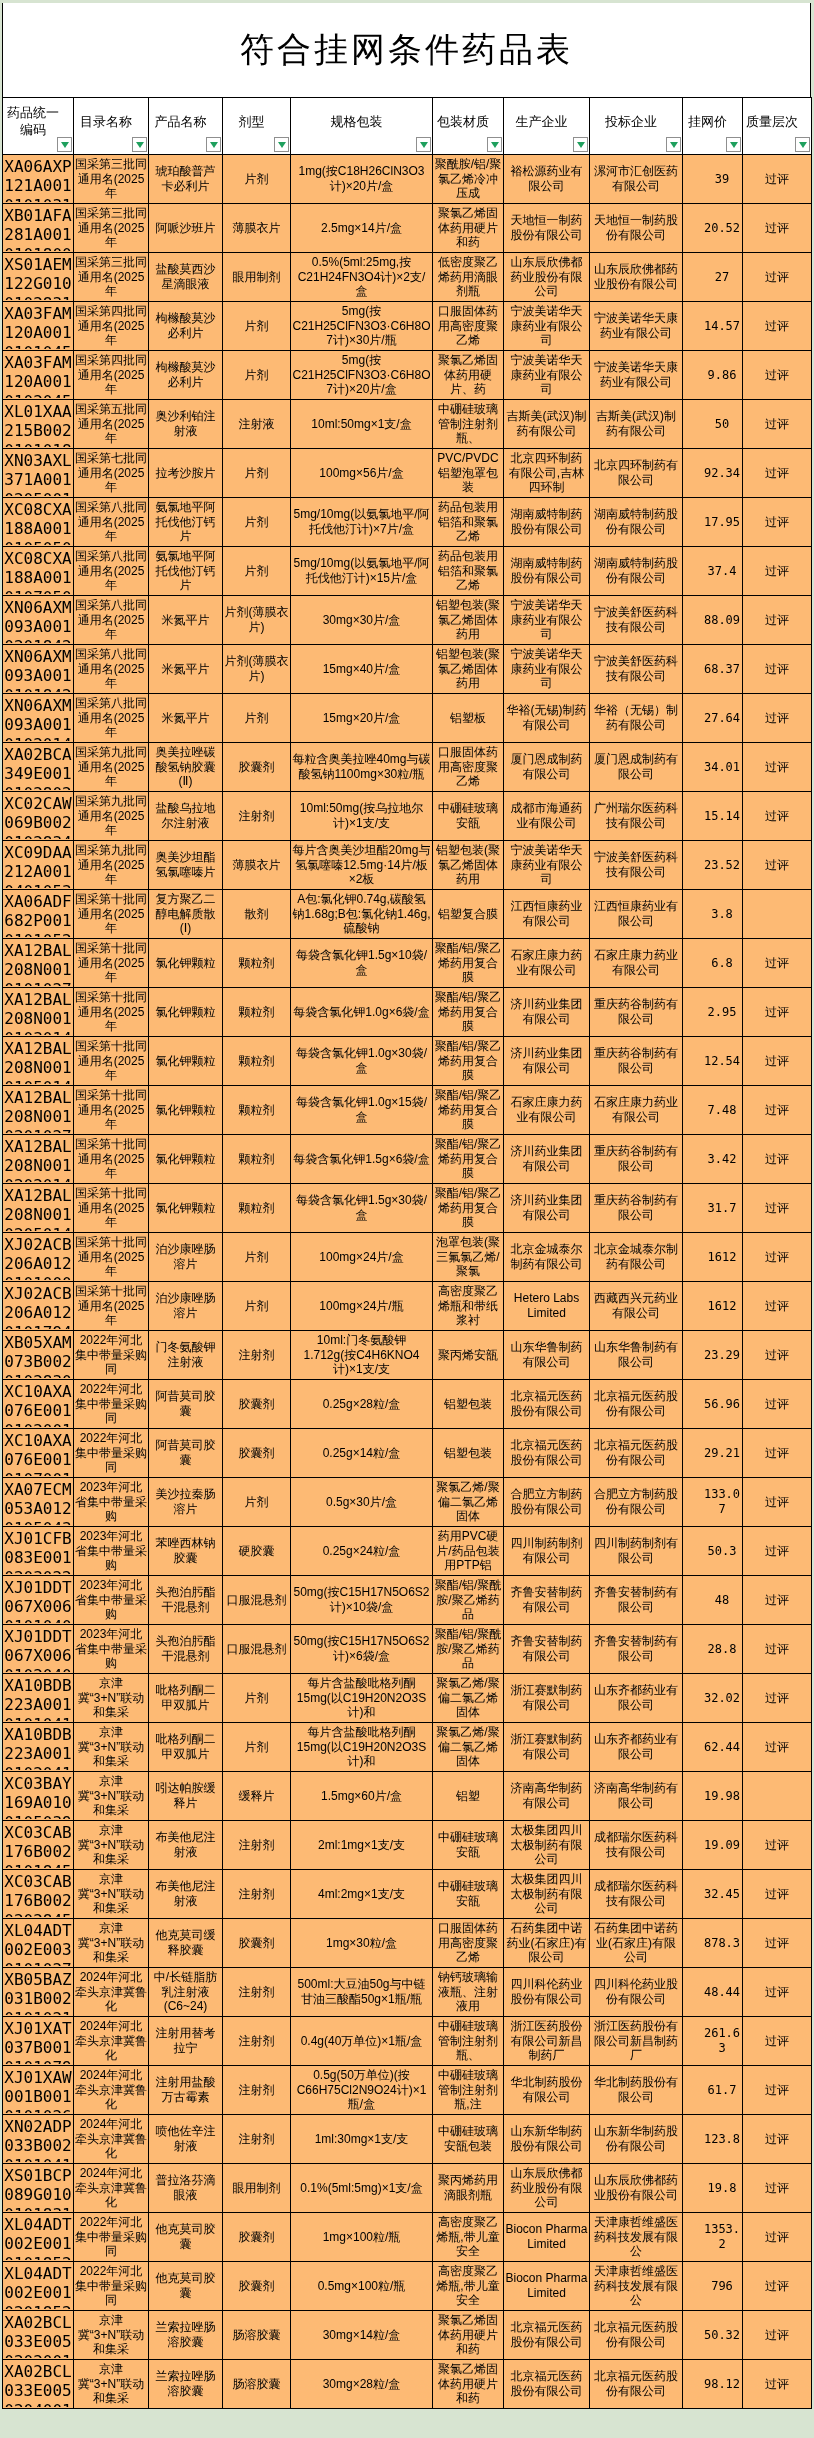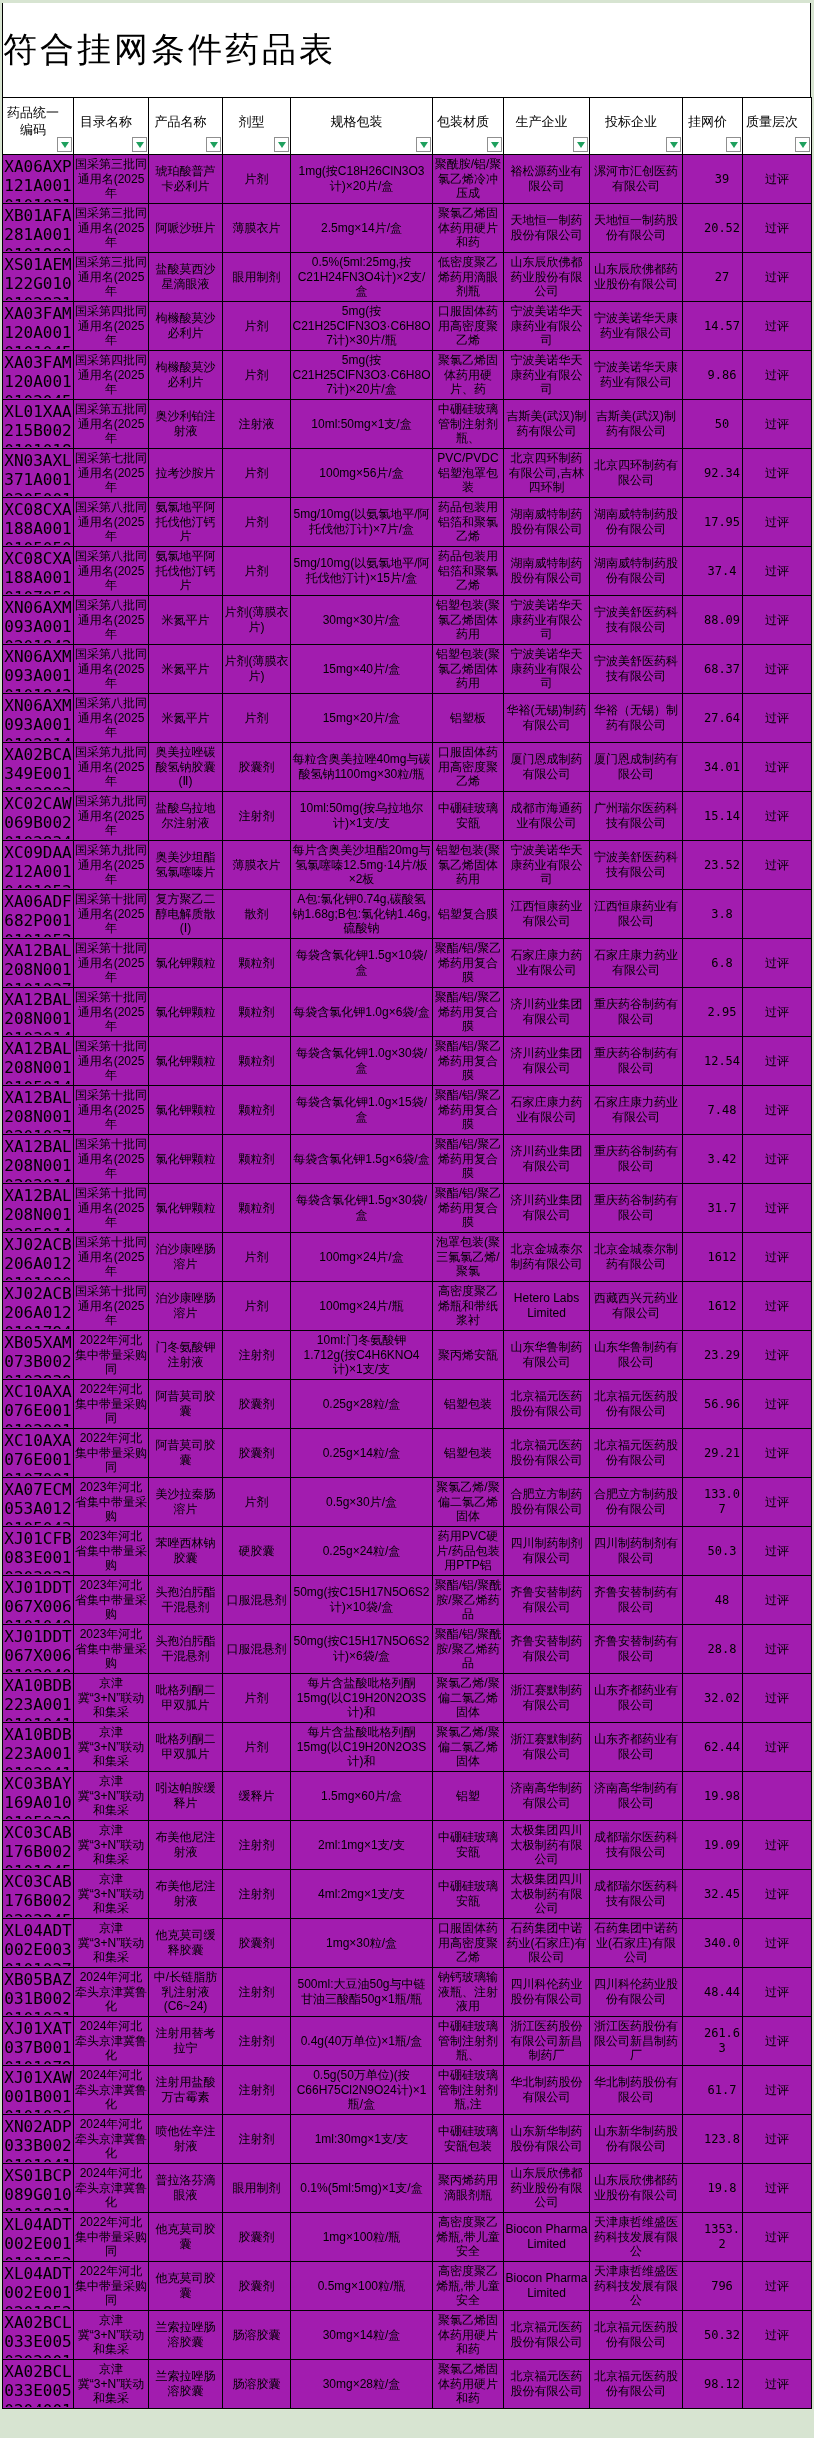--- a/index.html
+++ b/index.html
@@ -1,23 +1,23 @@
 <!DOCTYPE html>
 <html><head>
 <meta charset="utf-8">
 <style>
   html,body{margin:0;padding:0;}
   .page{width:814px;height:2438px;background:#d7e4d1;position:relative;overflow:hidden;
         font-family:"Liberation Sans","DejaVu Sans",sans-serif;color:#000;}
   .sheet{position:absolute;left:2px;top:3px;width:809px;background:#ffffff;}
-  .title-band{height:94px;display:flex;align-items:center;justify-content:flex-start;
+  .title-band{height:94px;display:flex;align-items:center;justify-content:center;
               border-left:1px solid #000;border-right:1px solid #000;background:#fff;}
   .title-band h1{margin:0;font-family:"Liberation Serif","DejaVu Serif",serif;
                  font-weight:400;font-size:34px;letter-spacing:3px;}
-  table{border-collapse:collapse;table-layout:fixed;width:809px;background:#a21caf;}
+  table{border-collapse:collapse;table-layout:fixed;width:809px;background:#fdba74;}
   th,td{border:1px solid #000;text-align:center;vertical-align:middle;padding:0 1px;overflow:hidden;}
   th{height:56px;font-size:13px;font-weight:400;position:relative;background:#fff;}
   th .hlabel{display:block;padding:2px 12px 10px 2px;line-height:1.3;}
   td{height:48px;font-size:12px;line-height:1.22;}
   td .clip{max-height:47px;overflow:hidden;word-break:break-word;}
   td.code-cell{font-family:"DejaVu Sans Mono","Liberation Mono",monospace;font-size:16px;}
   td.code-cell .clip{word-break:break-all;max-height:45px;}
   td.price-cell{font-family:"DejaVu Sans Mono","Liberation Mono",monospace;font-size:12px;padding-left:20px;}
   .filter{position:absolute;right:1px;bottom:2px;width:13px;height:13px;background:#ffffff;
           border:1px solid #8f8f8f;display:flex;align-items:center;justify-content:center;cursor:pointer;}
@@ -1281,21 +1281,21 @@
     <td>
               <div class="clip">口服固体药用高密度聚乙烯</div>
             </td>
     <td>
               <div class="clip">石药集团中诺药业(石家庄)有限公司</div>
             </td>
     <td>
               <div class="clip">石药集团中诺药业(石家庄)有限公司</div>
             </td>
     <td class="price-cell">
-              <div class="clip">340.0</div>
+              <div class="clip">878.3</div>
             </td>
     <td>
               <div class="clip">过评</div>
             </td>
   </tr>
           <tr>
     <td class="code-cell">
               <div class="clip">XB05BAZ031B002010102180</div>
             </td>
     <td>

